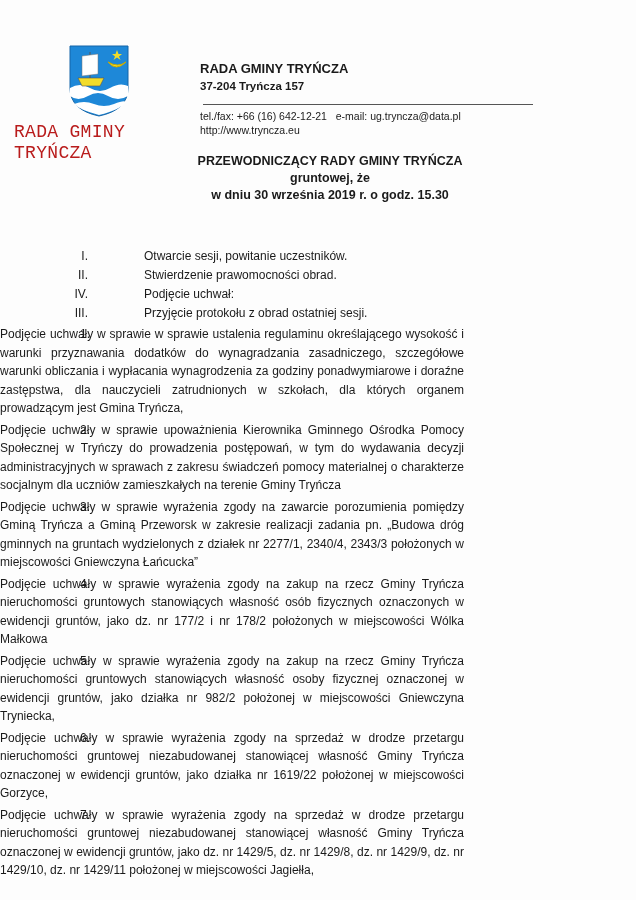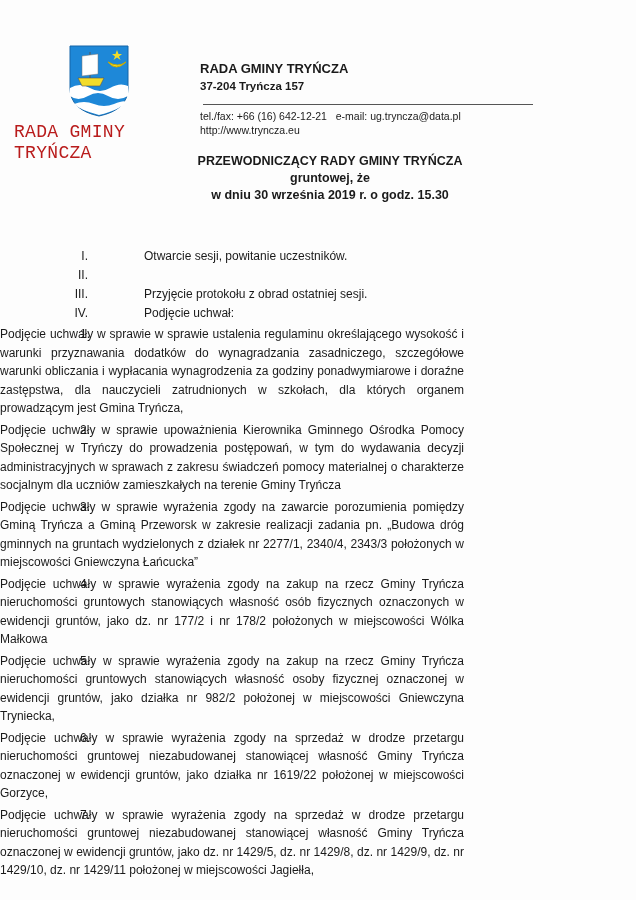--- a/index.html
+++ b/index.html
@@ -66,28 +66,29 @@
     <div>w dniu 30 września 2019 r. o godz. 15.30</div>
   </div>
 
   <div class="agenda">
     <div class="roman-item">
       <span class="roman-num">I.</span>
       <span class="roman-text">Otwarcie sesji, powitanie uczestników.</span>
     </div>
     <div class="roman-item">
       <span class="roman-num">II.</span>
+      <span class="roman-text">Stwierdzenie prawomocności obrad.</span>
+    </div>
+    <div class="roman-item">
+      <span class="roman-num">IV.</span>
+      <span class="roman-text">Podjęcie uchwał:</span>
     </div>
     <div class="roman-item">
       <span class="roman-num">III.</span>
       <span class="roman-text">Przyjęcie protokołu z obrad ostatniej sesji.</span>
-    </div>
-    <div class="roman-item">
-      <span class="roman-num">IV.</span>
-      <span class="roman-text">Podjęcie uchwał:</span>
     </div>
 
     <div class="sub-list">
       <div class="sub-item">
         <span class="sub-num">1.</span>
         <div class="sub-text">Podjęcie uchwały w sprawie w sprawie ustalenia regulaminu określającego wysokość i warunki przyznawania dodatków do wynagradzania zasadniczego, szczegółowe warunki obliczania i wypłacania wynagrodzenia za godziny ponadwymiarowe i doraźne zastępstwa, dla nauczycieli zatrudnionych w szkołach, dla których organem prowadzącym jest Gmina Tryńcza,</div>
       </div>
       <div class="sub-item">
         <span class="sub-num">2.</span>
         <div class="sub-text">Podjęcie uchwały w sprawie upoważnienia Kierownika Gminnego Ośrodka Pomocy Społecznej w Tryńczy do prowadzenia postępowań, w tym do wydawania decyzji administracyjnych w sprawach z zakresu świadczeń pomocy materialnej o charakterze socjalnym dla uczniów zamieszkałych na terenie Gminy Tryńcza</div>

